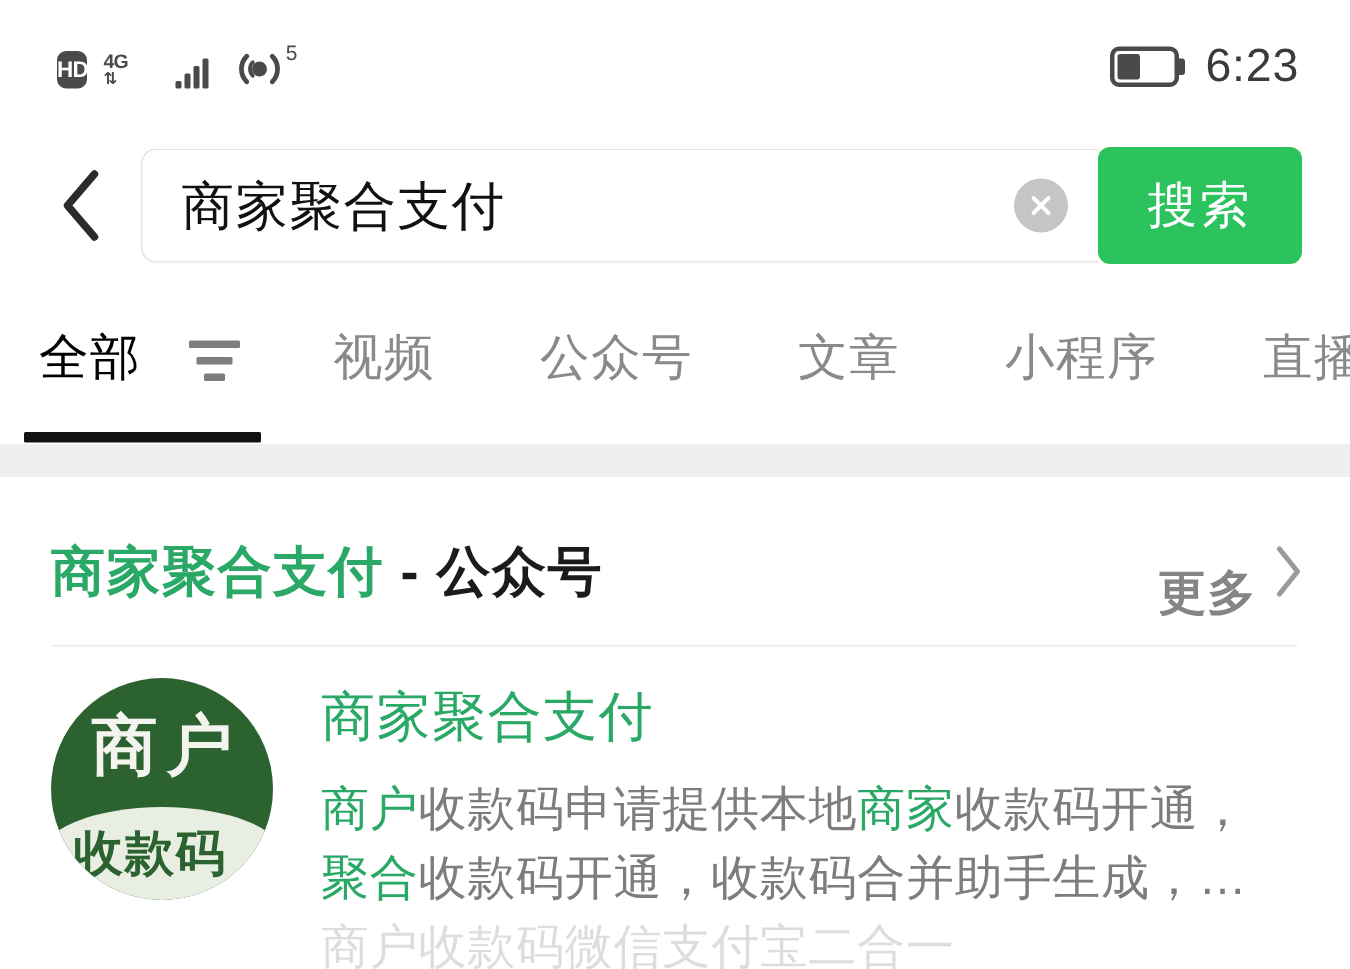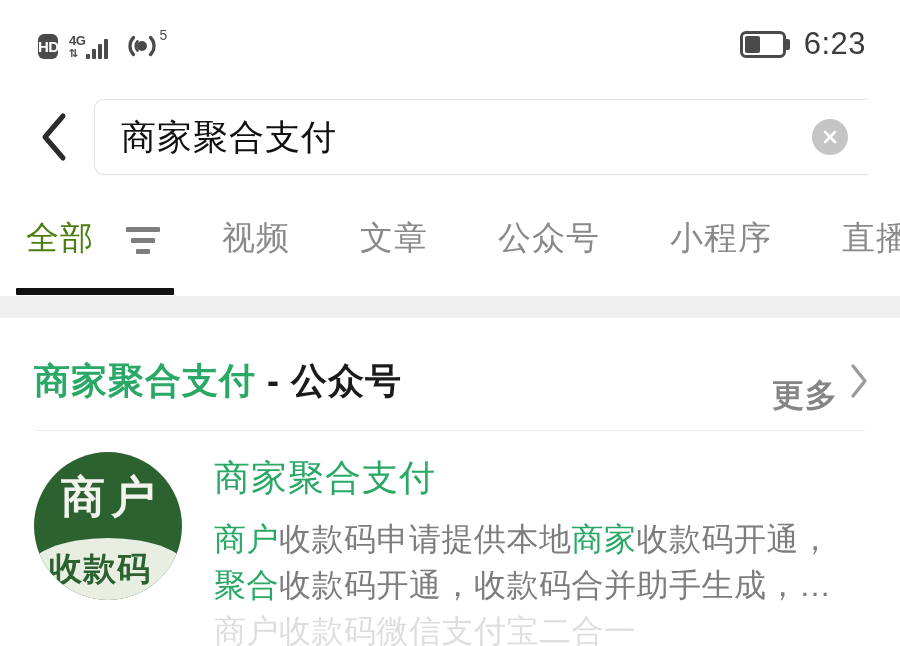--- a/index.html
+++ b/index.html
@@ -16,21 +16,21 @@
     position: absolute; left: 0; top: 0; width: 900px; height: 88px;
     display: flex; align-items: center; justify-content: space-between;
     padding: 0 34px 0 38px;
   }
   .status-left { display: flex; align-items: flex-end; gap: 11px; }
   .hd-badge {
     width: 20px; height: 25px; border-radius: 6px; background: #4a4a4a;
     color: #fff; font-size: 15px; font-weight: bold; line-height: 25px;
     text-align: center; letter-spacing: -0.5px;
   }
-  .sig-group { position: relative; display: flex; align-items: flex-end; height: 30px; }
+  .sig-group { position: relative; display: flex; align-items: flex-end; height: 30px; gap: 31px; }
   .sig-4g {
     display: flex; flex-direction: column; align-items: flex-start;
     margin-right: 1px; line-height: 1;
   }
   .sig-4g .g4 { font-size: 13px; font-weight: bold; color: #4a4a4a; letter-spacing: -0.5px; }
   .sig-4g .arrows { font-size: 11px; font-weight: bold; color: #4a4a4a; letter-spacing: -1px; margin-top: 1px; }
   .bars { display: flex; align-items: flex-end; gap: 2px; height: 22px; }
   .bars i { display: block; width: 4px; background: #4a4a4a; border-radius: 1px; }
   .bars i:nth-child(1) { height: 5px; }
   .bars i:nth-child(2) { height: 10px; }
@@ -95,21 +95,21 @@
     position: absolute; left: 0; top: 186px; width: 900px; height: 112px;
     background: #fff; overflow: hidden;
   }
   .tabs {
     display: flex; align-items: center; height: 104px; padding-left: 26px;
   }
   .tab {
     font-size: 33px; color: #8a8a8a; white-space: nowrap; cursor: pointer;
     margin-right: 70px; letter-spacing: 1px;
   }
-  .tab.active { color: #4d7c0f; margin-right: 0; }
+  .tab.active { color: #000000; margin-right: 0; }
   .tab-divider {
     width: 1px; height: 34px; background: #dcdcdc; margin: 0 18px 0 14px;
   }
   .filter-icon {
     display: flex; flex-direction: column; align-items: center; gap: 6px;
     margin-right: 62px; cursor: pointer; padding-top: 4px;
   }
   .filter-icon i { display: block; background: #7d7d7d; border-radius: 1px; height: 5px; }
   .filter-icon i:nth-child(1) { width: 34px; }
   .filter-icon i:nth-child(2) { width: 24px; }
@@ -223,34 +223,35 @@
     </div>
     <div class="input-wrap">
       <div class="input-val">商家聚合支付</div>
       <div class="clear-btn">
         <svg width="20" height="20" viewBox="0 0 20 20" aria-hidden="true">
           <line x1="5" y1="5" x2="15" y2="15" stroke="#fff" stroke-width="2.6" stroke-linecap="round"></line>
           <line x1="15" y1="5" x2="5" y2="15" stroke="#fff" stroke-width="2.6" stroke-linecap="round"></line>
         </svg>
       </div>
     </div>
+    <div class="search-btn">搜索</div>
   </div>
 
   <div class="tabs-wrap">
     <div class="tabs">
       <div class="tab active">全部</div>
       <div class="tab-divider"></div>
       <div class="filter-icon">
           <i></i>
           <i></i>
           <i></i>
         </div>
       <div class="tab">视频</div>
+      <div class="tab">公众号</div>
       <div class="tab">文章</div>
-      <div class="tab">公众号</div>
       <div class="tab">小程序</div>
       <div class="tab">直播</div>
     </div>
   </div>
   <div class="tab-underline"></div>
   <div class="tab-sep"></div>
 
   <div class="section-head">
     <div class="section-title">
       <span class="hl">商家聚合支付</span><span class="plain"> - 公众号</span>

